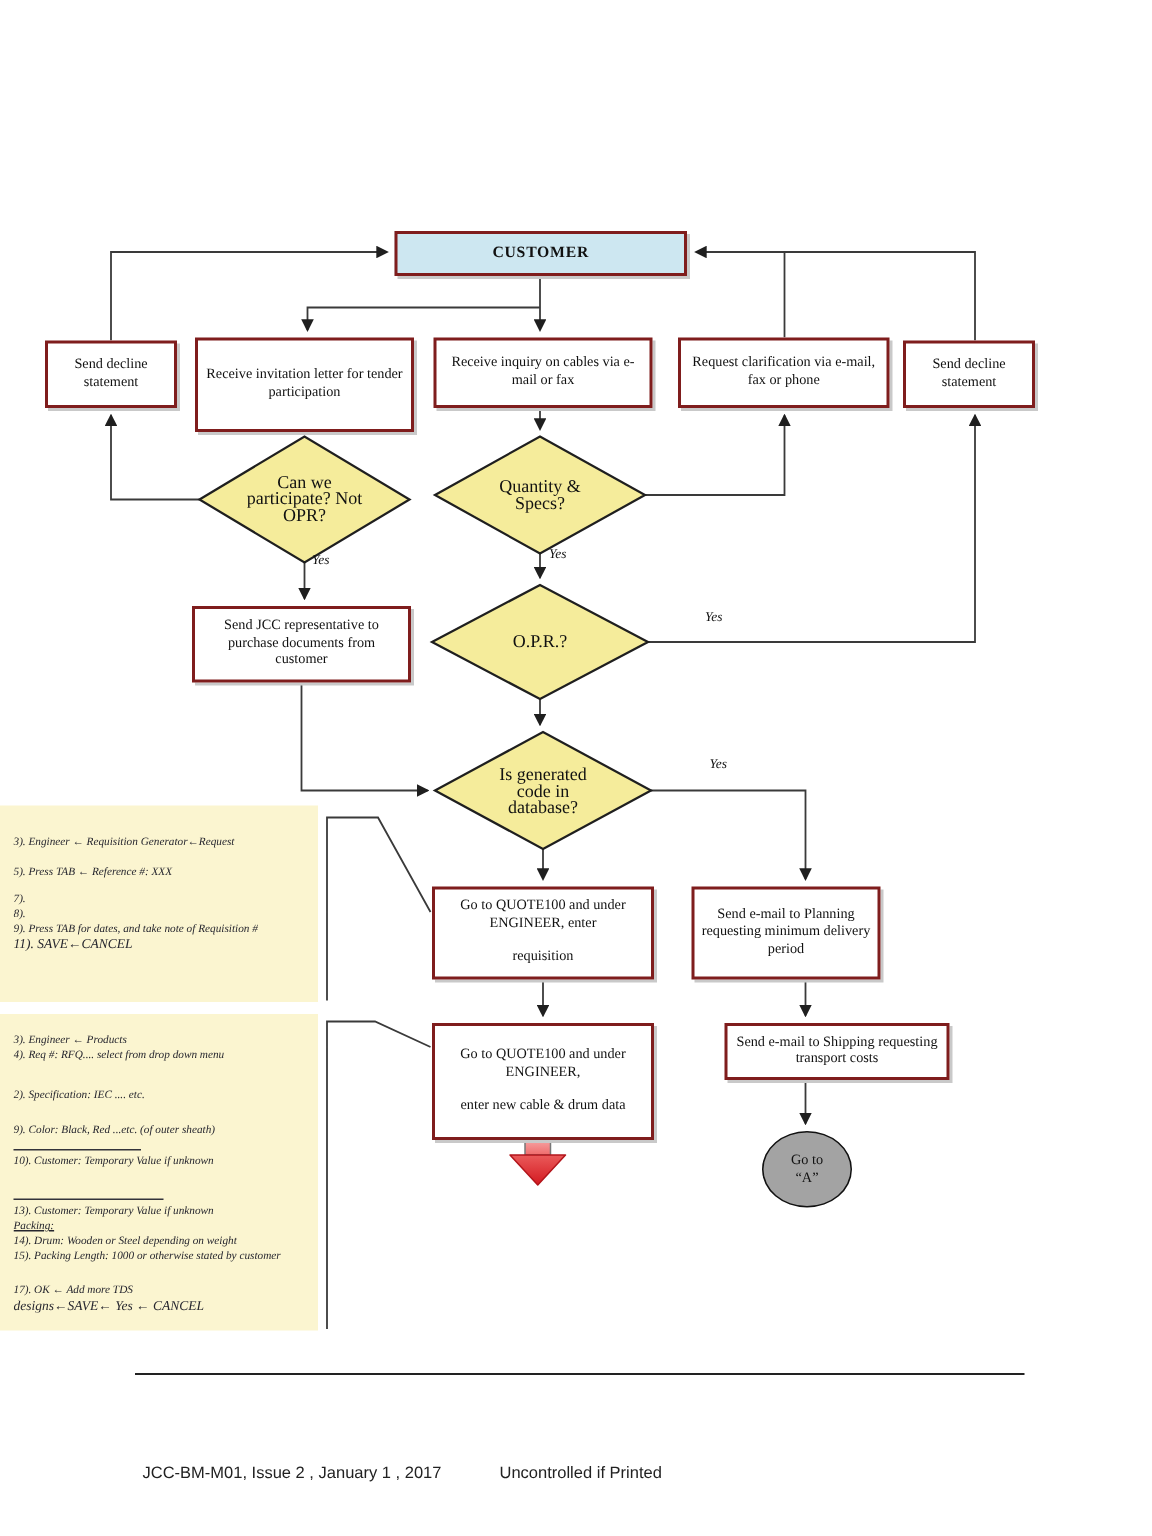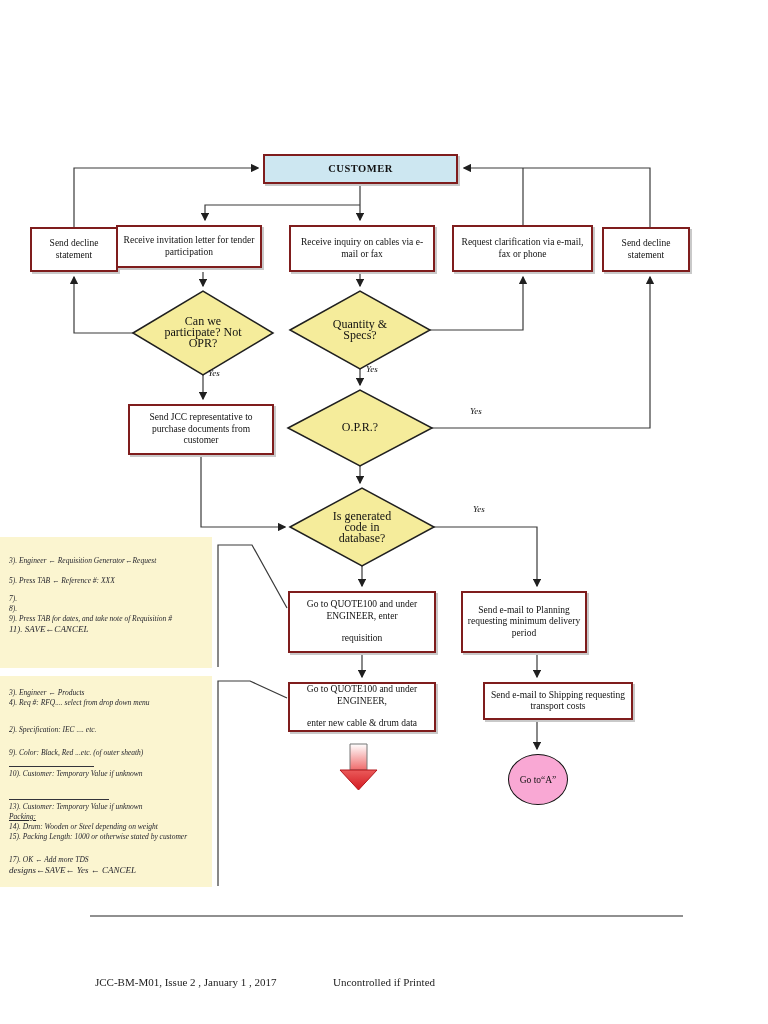--- a/index.html
+++ b/index.html
@@ -15,24 +15,24 @@
   .dlabel{position:absolute;text-align:center;font-size:12px;line-height:11px;}
   .yes{position:absolute;font-style:italic;font-size:9px;}
   .note{position:absolute;background:#fbf5d0;font-style:italic;font-size:7.5px;
         line-height:10px;color:#26262e;padding:0 0 0 9px;box-sizing:border-box;}
   .nline{white-space:nowrap;overflow:hidden;}
   .big{font-size:9px;}
   .u{text-decoration:underline;}
   .sep{border-top:1px solid #33333a;height:0;}
   .sep-short{width:85px;}
   .sep-long{width:100px;}
-  .terminator{position:absolute;background:#f9a8d4;border:1.5px solid #111;border-radius:50%;
-        display:flex;flex-direction:row;align-items:center;justify-content:center;
+  .terminator{position:absolute;background:#a3a3a3;border:1.5px solid #111;border-radius:50%;
+        display:flex;flex-direction:column;align-items:center;justify-content:center;
         font-size:9.5px;line-height:12px;text-align:center;box-sizing:border-box;}
-  .footer{position:absolute;font-family:Liberation Serif, serif;font-size:11px;color:#222;white-space:nowrap;}
+  .footer{position:absolute;font-family:Liberation Sans, sans-serif;font-size:11px;color:#222;white-space:nowrap;}
   .mt19{margin-top:19px}.mt10{margin-top:10px}.mt8{margin-top:8px}.mt14{}
   .mt12{margin-top:12px}.mt17{margin-top:17px}.mt13{margin-top:13px}.mt20{margin-top:20px}
   .mt2{margin-top:2px}
 </style>
 </head>
 <body>
 
 <div class="page">
 
   <svg class="layer" viewBox="0 0 768 1024" xmlns="http://www.w3.org/2000/svg">
@@ -84,35 +84,35 @@
 
     <g>
       <path d="M350,744 L367,744 L367,770 L350,770 Z" fill="url(#gStem)" stroke="#777" stroke-width="1"></path>
       <path d="M340,770 L377,770 L358.5,790 Z" fill="url(#gHead)" stroke="#b3151b" stroke-width="1" stroke-linejoin="round"></path>
     </g>
   </svg>
 
   <div class="box customer" style="left:263px;top:154px;width:195px;height:30px;">CUSTOMER</div>
 
   <div class="box" style="left:30px;top:227px;width:88px;height:45px;">Send decline statement</div>
-  <div class="box" style="left:116px;top:225px;width:146px;height:43px;">Receive invitation letter for tender participation</div>
+  <div class="box" style="left:130px;top:225px;width:146px;height:63px;">Receive invitation letter for tender participation</div>
   <div class="box" style="left:289px;top:225px;width:146px;height:47px;">Receive inquiry on cables via e-mail or fax</div>
   <div class="box" style="left:452px;top:225px;width:141px;height:47px;">Request clarification via e-mail, fax or phone</div>
   <div class="box" style="left:602px;top:227px;width:88px;height:45px;">Send decline statement</div>
 
   <div class="box" style="left:128px;top:404px;width:146px;height:51px;">Send JCC representative to purchase documents from customer</div>
 
   <div class="box" style="left:288px;top:591px;width:148px;height:62px;">
     <div>Go to QUOTE100 and under ENGINEER, enter</div>
     <div class="gap">requisition</div>
   </div>
 
   <div class="box" style="left:461px;top:591px;width:126px;height:62px;">Send e-mail to Planning requesting minimum delivery period</div>
 
-  <div class="box" style="left:288px;top:682px;width:148px;height:50px;">
+  <div class="box" style="left:288px;top:682px;width:148px;height:78px;">
     <div>Go to QUOTE100 and under ENGINEER,</div>
     <div class="gap">enter new cable &amp; drum data</div>
   </div>
 
   <div class="box" style="left:461px;top:682px;width:150px;height:38px;margin-left:22px;">Send e-mail to Shipping requesting transport costs</div>
 
   <div class="dlabel" style="left:164px;top:316px;width:78px;">Can we participate? Not OPR?</div>
   <div class="dlabel" style="left:320px;top:319px;width:80px;">Quantity &amp; Specs?</div>
   <div class="dlabel" style="left:310px;top:422px;width:100px;">O.P.R.?</div>
   <div class="dlabel" style="left:326px;top:511px;width:72px;">Is generated code in database?</div>

